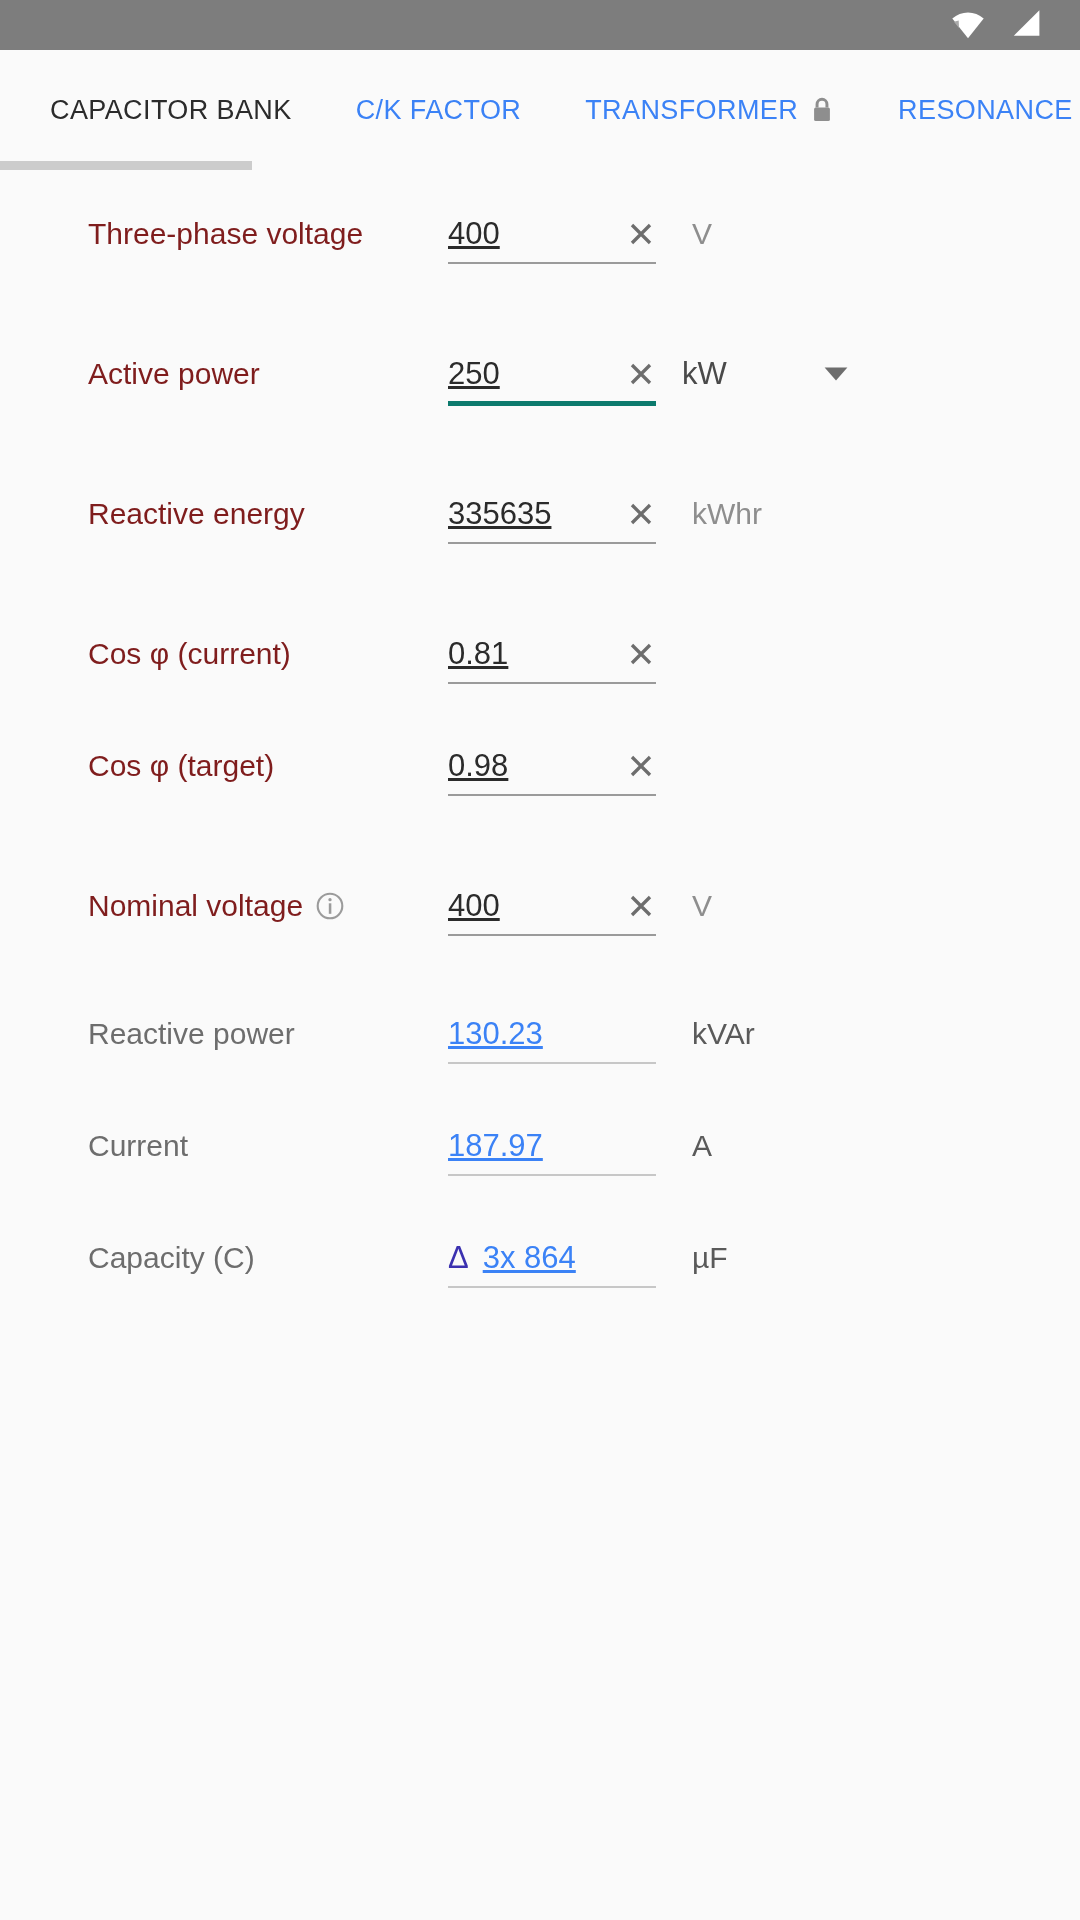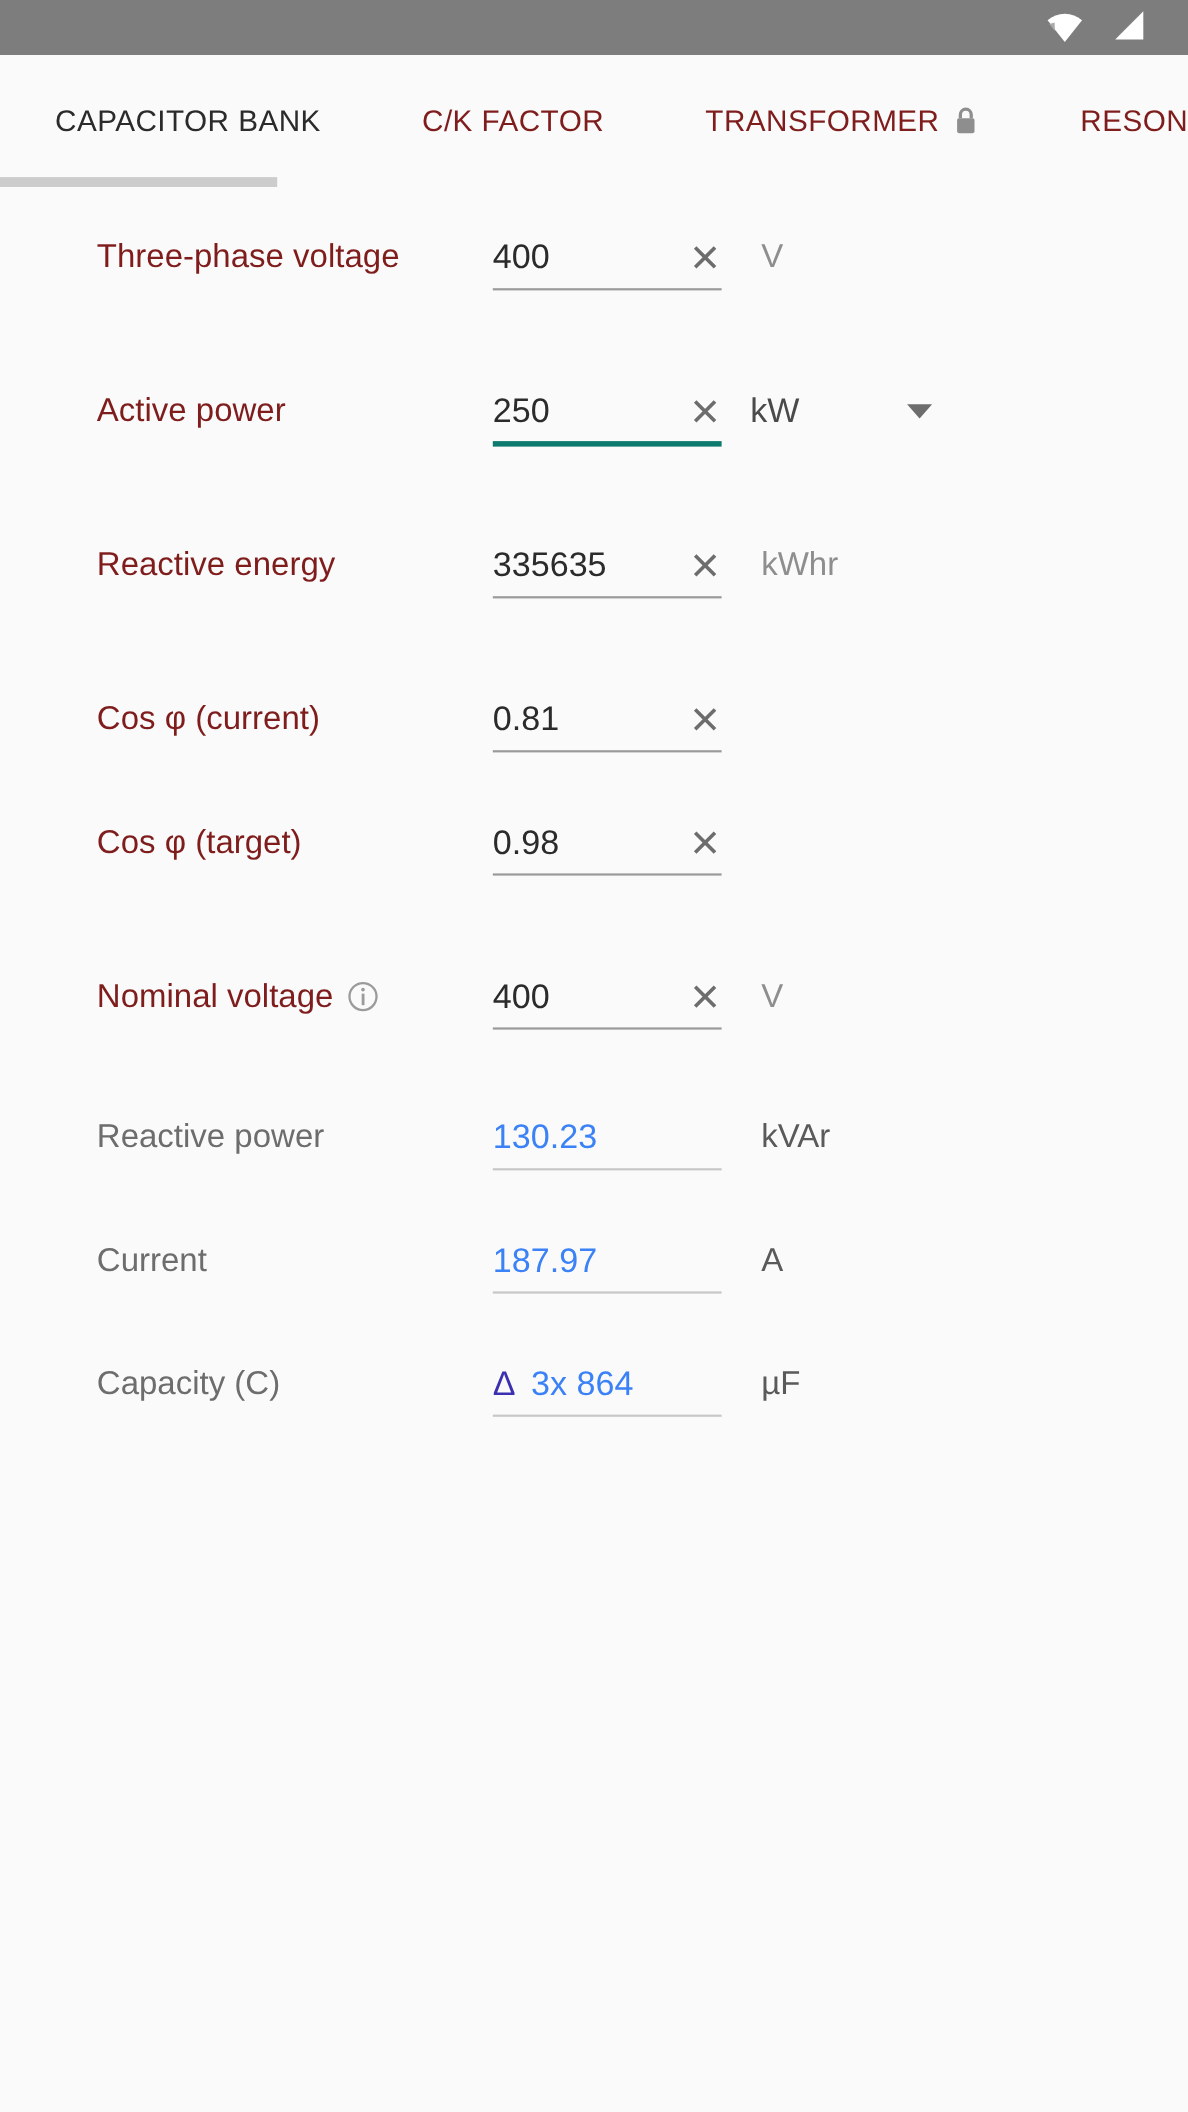--- a/index.html
+++ b/index.html
@@ -33,26 +33,25 @@
   
   .tab-bar {
     height: 120px;
     background: #fafafa;
     position: relative;
     display: flex;
     align-items: center;
     padding-left: 18px;
     overflow: hidden;
     white-space: nowrap;
-    gap: 28px;
   }
   .tab {
     font-size: 27px;
     letter-spacing: 0.4px;
-    color: #7f1d1d;
+    color: #3b82f6;
     padding: 0 32px;
     display: inline-flex;
     align-items: center;
     gap: 12px;
     height: 100%;
     flex: 0 0 auto;
   }
   .tab.active { color: #2b2b2b; }
   .tab .lock-icon { display: inline-flex; align-items: center; }
 
@@ -101,20 +100,21 @@
     flex: 0 0 208px;
     position: relative;
     height: 56px;
     display: flex;
     align-items: center;
   }
   .field .value {
     font-size: 31px;
     color: #2b2b2b;
     line-height: 56px;
+    text-decoration: underline;
   }
   .field .value.computed { color: #3b82f6; text-align: right; }
   .field .underline {
     position: absolute;
     left: 0;
     right: 0;
     bottom: -2px;
     height: 2px;
     background: #9a9a9a;
   }

